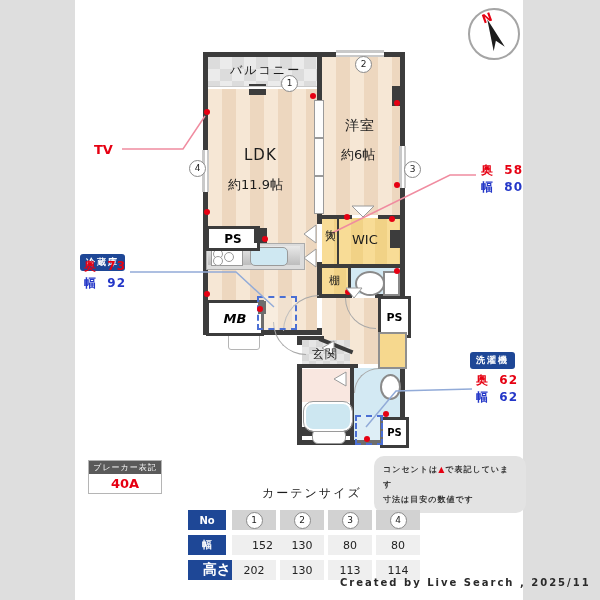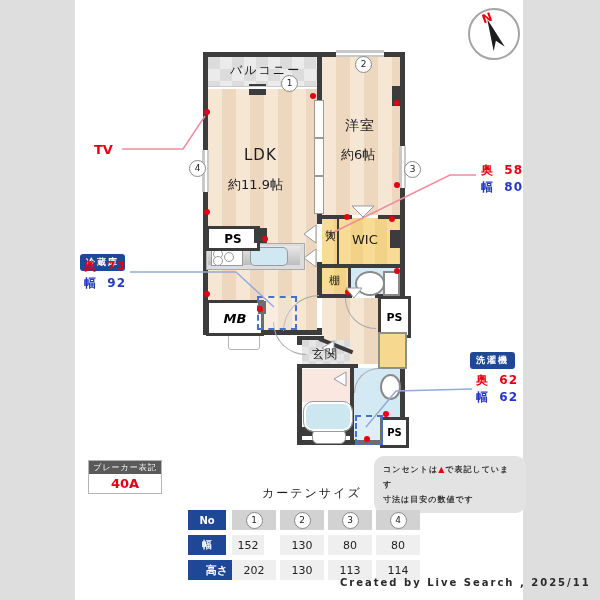--- a/index.html
+++ b/index.html
@@ -224,25 +224,25 @@
       <span class="circ" style="position:static;display:inline-block;">2</span>
     </div>
   <div class="tcell tblcolhead" style="left:328px;top:510px;width:44px;">
       <span class="circ" style="position:static;display:inline-block;">3</span>
     </div>
   <div class="tcell tblcolhead" style="left:376px;top:510px;width:44px;">
       <span class="circ" style="position:static;display:inline-block;">4</span>
     </div>
 
   <div class="tcell tblhead" style="left:188px;top:535px;width:38px;font-size:10px;">幅</div>
-  <div class="tcell tblcell" style="left:232px;top:535px;width:32px;">152</div>
+  <div class="tcell tblcell" style="left:232px;top:535px;width:61px;">152</div>
   <div class="tcell tblcell" style="left:280px;top:535px;width:44px;">130</div>
   <div class="tcell tblcell" style="left:328px;top:535px;width:44px;">80</div>
   <div class="tcell tblcell" style="left:376px;top:535px;width:44px;">80</div>
 
-  <div class="tcell tblhead" style="left:188px;top:560px;width:58px;font-size:11px;font-family:Liberation Mono, monospace;">高さ</div>
+  <div class="tcell tblhead" style="left:188px;top:560px;width:58px;font-size:14px;font-family:Liberation Mono, monospace;">高さ</div>
   <div class="tcell tblcell" style="left:232px;top:560px;width:44px;">202</div>
   <div class="tcell tblcell" style="left:280px;top:560px;width:44px;">130</div>
   <div class="tcell tblcell" style="left:328px;top:560px;width:44px;">113</div>
   <div class="tcell tblcell" style="left:376px;top:560px;width:44px;">114</div>
 
   <div class="lbl" style="left:340px;top:577px;font-size:10px;font-weight:bold;letter-spacing:2px;color:#2a2a2a;">Created by Live Search , 2025/11</div>
 </div>
 
 </body></html>

